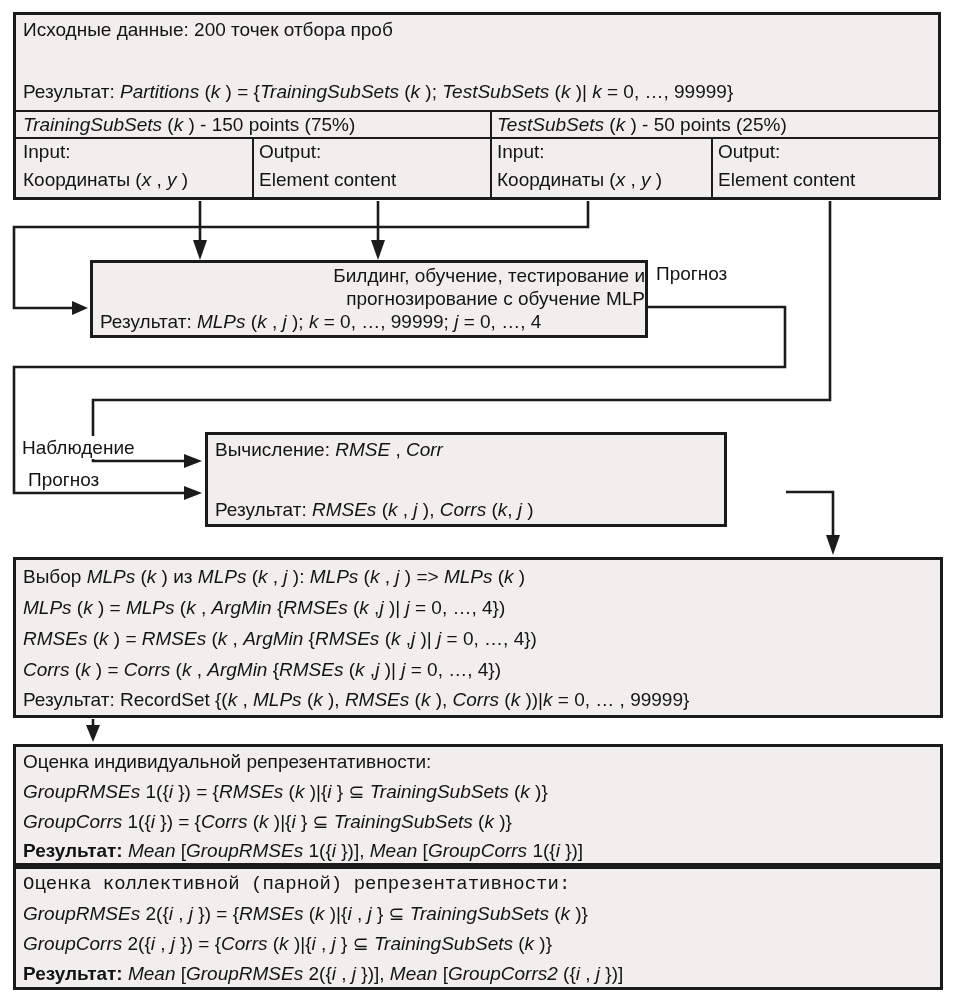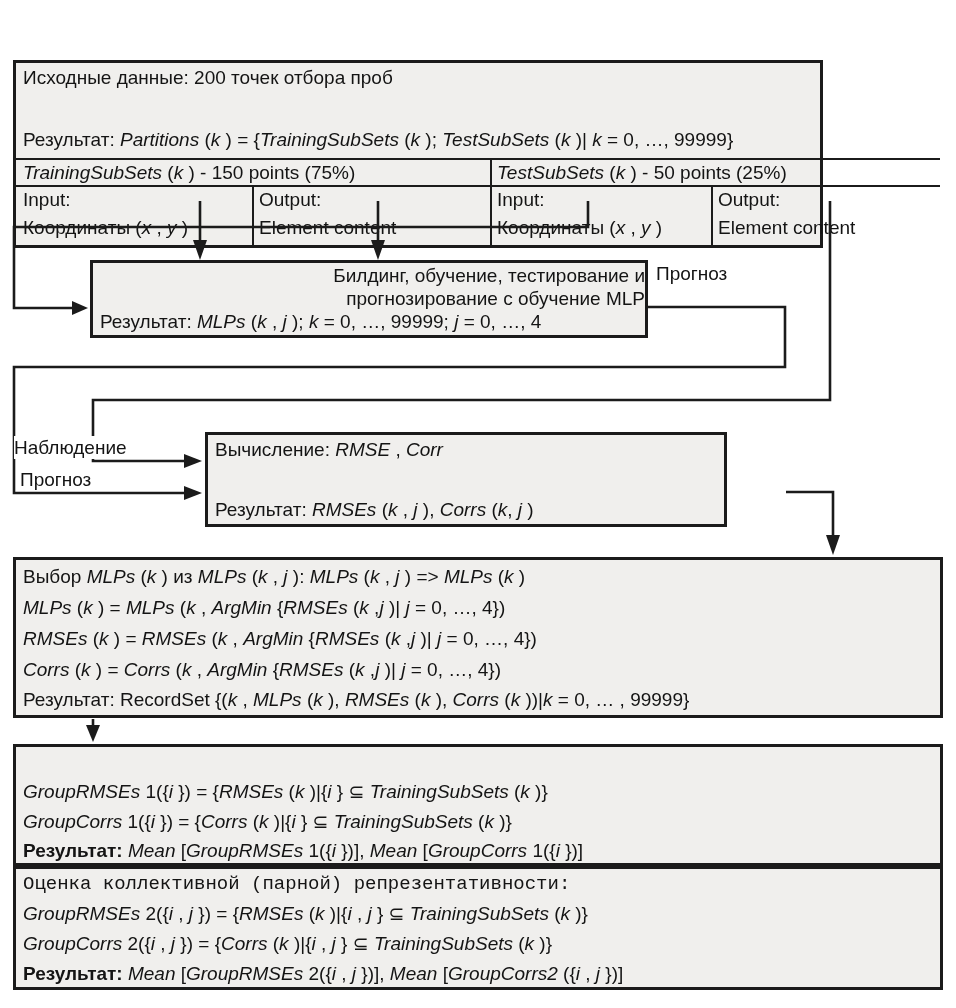--- a/index.html
+++ b/index.html
@@ -16,28 +16,28 @@
     border:3px solid var(--border);box-sizing:border-box;z-index:1;
   }
   .tl{position:absolute;white-space:nowrap;line-height:22px;}
   .tl.center{left:0;width:100%;text-align:right;}
   .run-i{font-style:italic;}
   .run-b{font-weight:bold;}
   .run-r{font-style:normal;}
   .vline,.hline{position:absolute;background:var(--border);}
   #connectors{position:absolute;left:0;top:0;z-index:5;pointer-events:none;}
   .float-label{position:absolute;z-index:10;white-space:nowrap;line-height:23px;}
-  .float-label.masked{background:var(--bg);padding-right:3px;}
+  .float-label.masked{background:var(--bg);padding-right:3px;margin-left:8px;}
 </style>
 </head>
 <body>
 
 <div id="canvas">
 
-  <div class="box" style="left:13px;top:12px;width:810px;height:188px;margin-top:48px;">
+  <div class="box" style="left:13px;top:12px;width:928px;height:188px;">
     <div class="tl" style="left:7px;top:4px;"><span class="run-r">Исходные данные: 200 точек отбора проб</span></div>
     <div class="tl" style="left:7px;top:66px;"><span class="run-r">Результат: </span><span class="run-i">Partitions</span><span class="run-r"> (</span><span class="run-i">k</span><span class="run-r"> ) = {</span><span class="run-i">TrainingSubSets</span><span class="run-r"> (</span><span class="run-i">k</span><span class="run-r"> ); </span><span class="run-i">TestSubSets</span><span class="run-r"> (</span><span class="run-i">k</span><span class="run-r"> )| </span><span class="run-i">k</span><span class="run-r"> = 0, …, 99999}</span></div>
 
     <div class="hline" style="left:0;top:95px;width:924px;height:2px;"></div>
     <div class="hline" style="left:0;top:122px;width:924px;height:2px;"></div>
     <div class="vline" style="left:474px;top:95px;width:2px;height:87px;"></div>
     <div class="vline" style="left:236px;top:122px;width:2px;height:60px;"></div>
     <div class="vline" style="left:695px;top:122px;width:2px;height:60px;"></div>
 
     <div class="tl" style="left:7px;top:99px;"><span class="run-i">TrainingSubSets</span><span class="run-r"> (</span><span class="run-i">k</span><span class="run-r"> ) - 150 points (75%)</span></div>
@@ -66,20 +66,21 @@
 
   <div class="box" style="left:13px;top:557px;width:930px;height:161px;">
     <div class="tl" style="left:7px;top:6px;"><span class="run-r">Выбор </span><span class="run-i">MLPs</span><span class="run-r"> (</span><span class="run-i">k</span><span class="run-r"> ) из </span><span class="run-i">MLPs</span><span class="run-r"> (</span><span class="run-i">k</span><span class="run-r"> , </span><span class="run-i">j</span><span class="run-r"> ): </span><span class="run-i">MLPs</span><span class="run-r"> (</span><span class="run-i">k</span><span class="run-r"> , </span><span class="run-i">j</span><span class="run-r"> ) =&gt; </span><span class="run-i">MLPs</span><span class="run-r"> (</span><span class="run-i">k</span><span class="run-r"> )</span></div>
     <div class="tl" style="left:7px;top:37px;"><span class="run-i">MLPs</span><span class="run-r"> (</span><span class="run-i">k</span><span class="run-r"> ) = </span><span class="run-i">MLPs</span><span class="run-r"> (</span><span class="run-i">k</span><span class="run-r"> , </span><span class="run-i">ArgMin</span><span class="run-r"> {</span><span class="run-i">RMSEs</span><span class="run-r"> (</span><span class="run-i">k</span><span class="run-r"> ,</span><span class="run-i">j</span><span class="run-r"> )| </span><span class="run-i">j</span><span class="run-r"> = 0, …, 4})</span></div>
     <div class="tl" style="left:7px;top:68px;"><span class="run-i">RMSEs</span><span class="run-r"> (</span><span class="run-i">k</span><span class="run-r"> ) = </span><span class="run-i">RMSEs</span><span class="run-r"> (</span><span class="run-i">k</span><span class="run-r"> , </span><span class="run-i">ArgMin</span><span class="run-r"> {</span><span class="run-i">RMSEs</span><span class="run-r"> (</span><span class="run-i">k</span><span class="run-r"> ,</span><span class="run-i">j</span><span class="run-r"> )| </span><span class="run-i">j</span><span class="run-r"> = 0, …, 4})</span></div>
     <div class="tl" style="left:7px;top:99px;"><span class="run-i">Corrs</span><span class="run-r"> (</span><span class="run-i">k</span><span class="run-r"> ) = </span><span class="run-i">Corrs</span><span class="run-r"> (</span><span class="run-i">k</span><span class="run-r"> , </span><span class="run-i">ArgMin</span><span class="run-r"> {</span><span class="run-i">RMSEs</span><span class="run-r"> (</span><span class="run-i">k</span><span class="run-r"> ,</span><span class="run-i">j</span><span class="run-r"> )| </span><span class="run-i">j</span><span class="run-r"> = 0, …, 4})</span></div>
     <div class="tl" style="left:7px;top:129px;"><span class="run-r">Результат: RecordSet {(</span><span class="run-i">k</span><span class="run-r"> , </span><span class="run-i">MLPs</span><span class="run-r"> (</span><span class="run-i">k</span><span class="run-r"> ), </span><span class="run-i">RMSEs</span><span class="run-r"> (</span><span class="run-i">k</span><span class="run-r"> ), </span><span class="run-i">Corrs</span><span class="run-r"> (</span><span class="run-i">k</span><span class="run-r"> ))|</span><span class="run-i">k</span><span class="run-r"> = 0, … , 99999}</span></div>
   </div>
 
   <div class="box" style="left:13px;top:744px;width:930px;height:122px;">
+    <div class="tl" style="left:7px;top:4px;"><span class="run-r">Оценка индивидуальной репрезентативности:</span></div>
     <div class="tl" style="left:7px;top:34px;"><span class="run-i">GroupRMSEs</span><span class="run-r"> 1({</span><span class="run-i">i</span><span class="run-r"> }) = {</span><span class="run-i">RMSEs</span><span class="run-r"> (</span><span class="run-i">k</span><span class="run-r"> )|{</span><span class="run-i">i</span><span class="run-r"> } ⊆ </span><span class="run-i">TrainingSubSets</span><span class="run-r"> (</span><span class="run-i">k</span><span class="run-r"> )}</span></div>
     <div class="tl" style="left:7px;top:64px;"><span class="run-i">GroupCorrs</span><span class="run-r"> 1({</span><span class="run-i">i</span><span class="run-r"> }) = {</span><span class="run-i">Corrs</span><span class="run-r"> (</span><span class="run-i">k</span><span class="run-r"> )|{</span><span class="run-i">i</span><span class="run-r"> } ⊆ </span><span class="run-i">TrainingSubSets</span><span class="run-r"> (</span><span class="run-i">k</span><span class="run-r"> )}</span></div>
     <div class="tl" style="left:7px;top:93px;"><span class="run-b">Результат: </span><span class="run-i">Mean</span><span class="run-r"> [</span><span class="run-i">GroupRMSEs</span><span class="run-r"> 1({</span><span class="run-i">i</span><span class="run-r"> })], </span><span class="run-i">Mean</span><span class="run-r"> [</span><span class="run-i">GroupCorrs</span><span class="run-r"> 1({</span><span class="run-i">i</span><span class="run-r"> })]</span></div>
   </div>
 
   <div class="box" style="left:13px;top:866px;width:930px;height:124px;">
     <div class="tl" style="left:7px;top:4px;font-family:Liberation Mono, monospace;"><span class="run-r">Оценка коллективной (парной) репрезентативности:</span></div>
     <div class="tl" style="left:7px;top:34px;"><span class="run-i">GroupRMSEs</span><span class="run-r"> 2({</span><span class="run-i">i</span><span class="run-r"> , </span><span class="run-i">j</span><span class="run-r"> }) = {</span><span class="run-i">RMSEs</span><span class="run-r"> (</span><span class="run-i">k</span><span class="run-r"> )|{</span><span class="run-i">i</span><span class="run-r"> , </span><span class="run-i">j</span><span class="run-r"> } ⊆ </span><span class="run-i">TrainingSubSets</span><span class="run-r"> (</span><span class="run-i">k</span><span class="run-r"> )}</span></div>
     <div class="tl" style="left:7px;top:64px;"><span class="run-i">GroupCorrs</span><span class="run-r"> 2({</span><span class="run-i">i</span><span class="run-r"> , </span><span class="run-i">j</span><span class="run-r"> }) = {</span><span class="run-i">Corrs</span><span class="run-r"> (</span><span class="run-i">k</span><span class="run-r"> )|{</span><span class="run-i">i</span><span class="run-r"> , </span><span class="run-i">j</span><span class="run-r"> } ⊆ </span><span class="run-i">TrainingSubSets</span><span class="run-r"> (</span><span class="run-i">k</span><span class="run-r"> )}</span></div>
     <div class="tl" style="left:7px;top:94px;"><span class="run-b">Результат: </span><span class="run-i">Mean</span><span class="run-r"> [</span><span class="run-i">GroupRMSEs</span><span class="run-r"> 2({</span><span class="run-i">i</span><span class="run-r"> , </span><span class="run-i">j</span><span class="run-r"> })], </span><span class="run-i">Mean</span><span class="run-r"> [</span><span class="run-i">GroupCorrs2</span><span class="run-r"> ({</span><span class="run-i">i</span><span class="run-r"> , </span><span class="run-i">j</span><span class="run-r"> })]</span></div>

